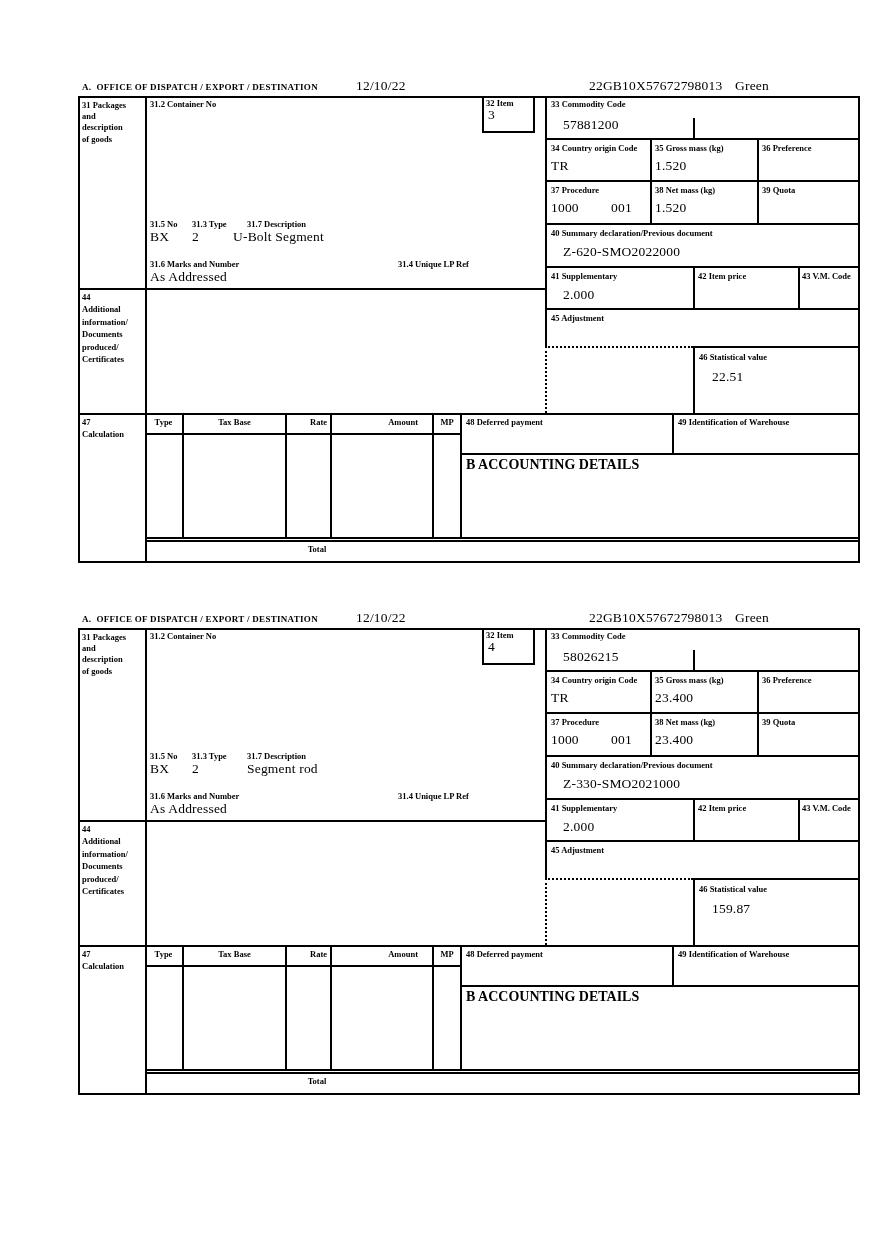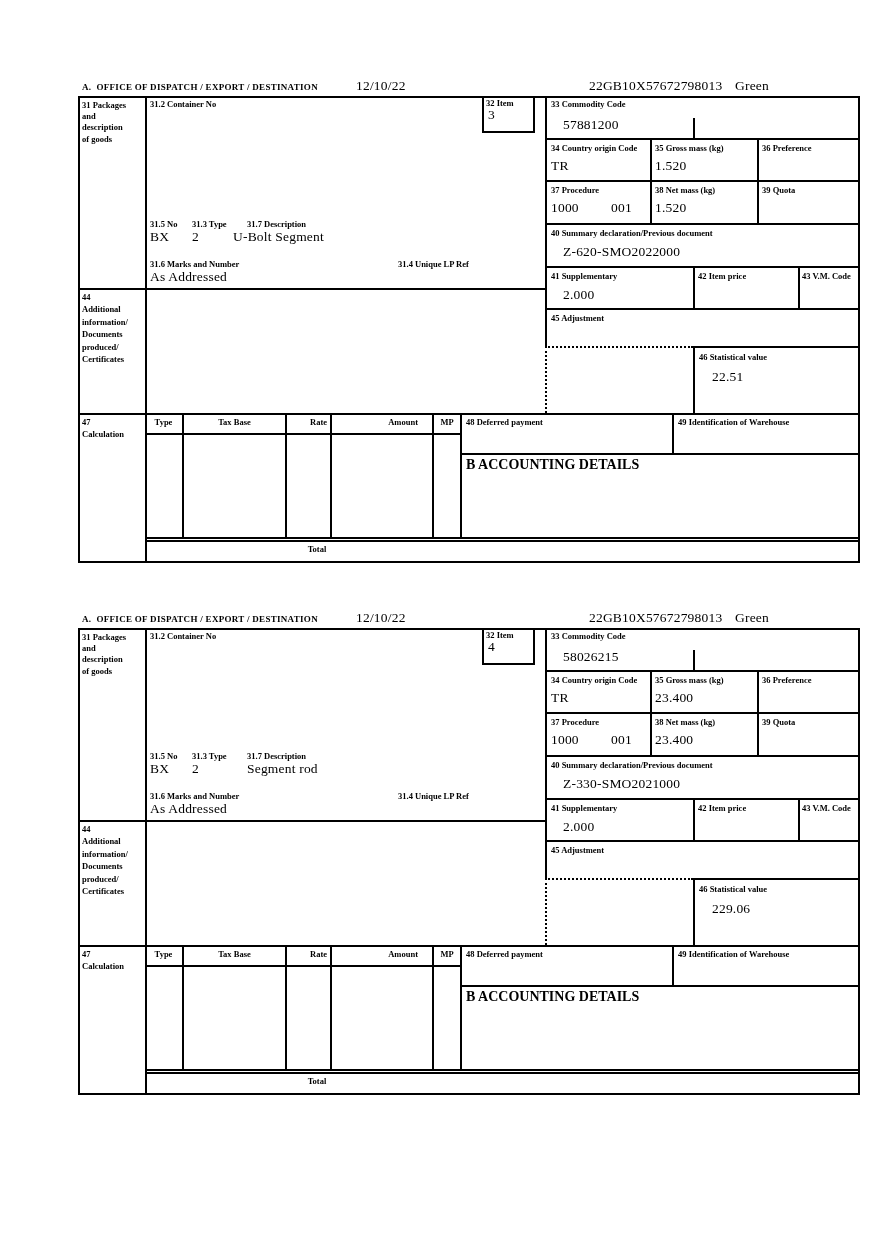--- a/index.html
+++ b/index.html
@@ -218,21 +218,21 @@
     <div class="val" style="left:577px;top:121px">23.400</div>
     <div class="lbl" style="left:684px;top:105px">39 Quota</div>
     <div class="lbl" style="left:473px;top:148px">40 Summary declaration/Previous document</div>
     <div class="val" style="left:485px;top:165px">Z-330-SMO2021000</div>
     <div class="lbl" style="left:473px;top:191px">41 Supplementary</div>
     <div class="val" style="left:485px;top:208px">2.000</div>
     <div class="lbl" style="left:620px;top:191px">42 Item price</div>
     <div class="lbl" style="left:724px;top:191px">43 V.M. Code</div>
     <div class="lbl" style="left:473px;top:233px">45 Adjustment</div>
     <div class="lbl" style="left:621px;top:272px">46 Statistical value</div>
-    <div class="val" style="left:634px;top:290px">229.06</div>
+    <div class="val" style="left:634px;top:290px">159.87</div>
 
     <div class="lbl" style="left:67px;top:337px;width:37px;text-align:center">Type</div>
     <div class="lbl" style="left:106px;top:337px;width:101px;text-align:center">Tax Base</div>
     <div class="lbl" style="left:207px;top:337px;width:42px;text-align:right">Rate</div>
     <div class="lbl" style="left:254px;top:337px;width:86px;text-align:right">Amount</div>
     <div class="lbl" style="left:356px;top:337px;width:26px;text-align:center">MP</div>
 
     <div class="lbl" style="left:388px;top:337px">48 Deferred payment</div>
     <div class="lbl" style="left:600px;top:337px">49 Identification of Warehouse</div>
     <div class="acct" style="left:388px;top:377px">B ACCOUNTING DETAILS</div>

